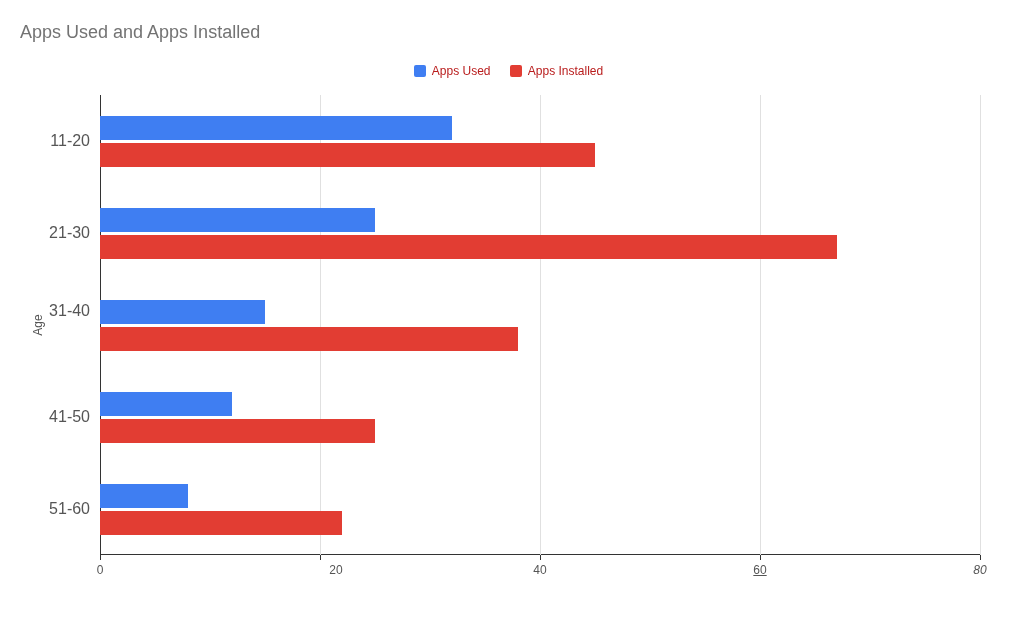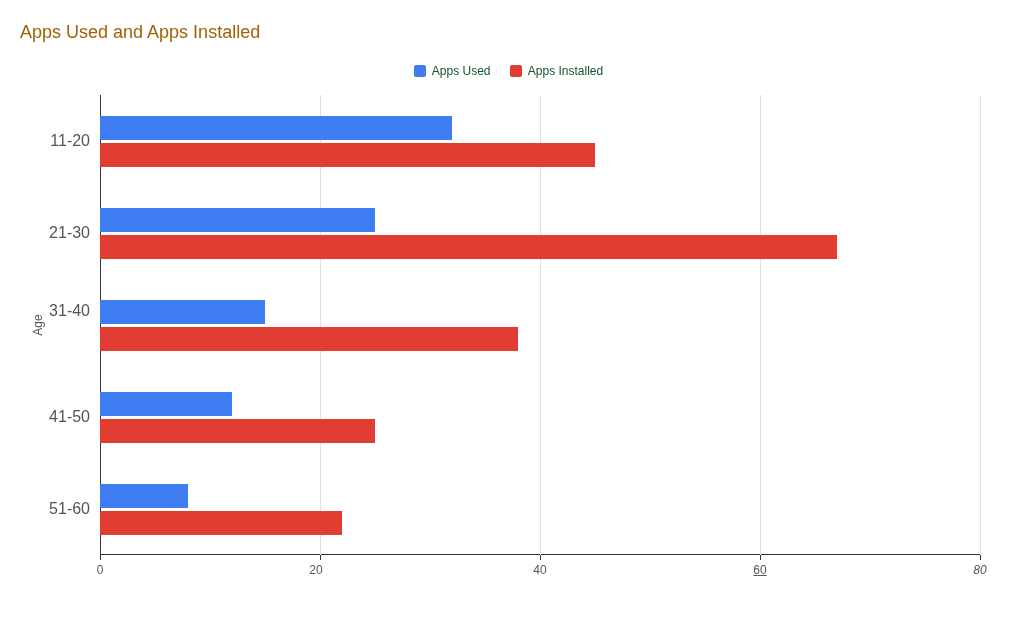--- a/index.html
+++ b/index.html
@@ -9,31 +9,31 @@
     background: #ffffff;
     width: 1017px;
     height: 629px;
     position: relative;
   }
   .chart-title {
     position: absolute;
     left: 20px;
     top: 22px;
     font-size: 18px;
-    color: #a16207;
+    color: #737373;
     font-weight: 400;
   }
   .legend {
     position: absolute;
     top: 64px;
     left: 0;
     width: 100%;
     text-align: center;
     font-size: 12px;
-    color: #14532d;
+    color: #b91c1c;
   }
   .legend-item {
     display: inline-flex;
     align-items: center;
     margin: 0 8px;
   }
   .legend-swatch {
     width: 12px;
     height: 12px;
     border-radius: 2px;
@@ -127,21 +127,21 @@
 <div class="y-axis-title">Age</div>
 
 <div class="plot-area">
   <div class="y-axis-line"></div>
   <div class="x-axis-line"></div>
 
 <div class="tick-bottom" style="left: 0px;"></div>
     <div class="x-tick-label" style="left: 0px;">0</div>
     <div class="gridline" style="left: 220px;"></div>
     <div class="tick-bottom" style="left: 220px;"></div>
-    <div class="x-tick-label" style="left: 216px; margin-top: 36px;">20</div>
+    <div class="x-tick-label" style="left: 236px; margin-top: 36px;">20</div>
     <div class="gridline" style="left: 440px;"></div>
     <div class="tick-bottom" style="left: 440px;"></div>
     <div class="x-tick-label" style="left: 440px;">40</div>
     <div class="gridline" style="left: 660px;"></div>
     <div class="tick-bottom" style="left: 660px;"></div>
     <div class="x-tick-label" style="left: 660px; text-decoration: underline;">60</div>
     <div class="gridline" style="left: 880px;"></div>
     <div class="tick-bottom" style="left: 880px;"></div>
     <div class="x-tick-label" style="left: 880px; font-style: italic;">80</div>
     <div class="y-tick-label" style="top: 46px;">11-20</div>

